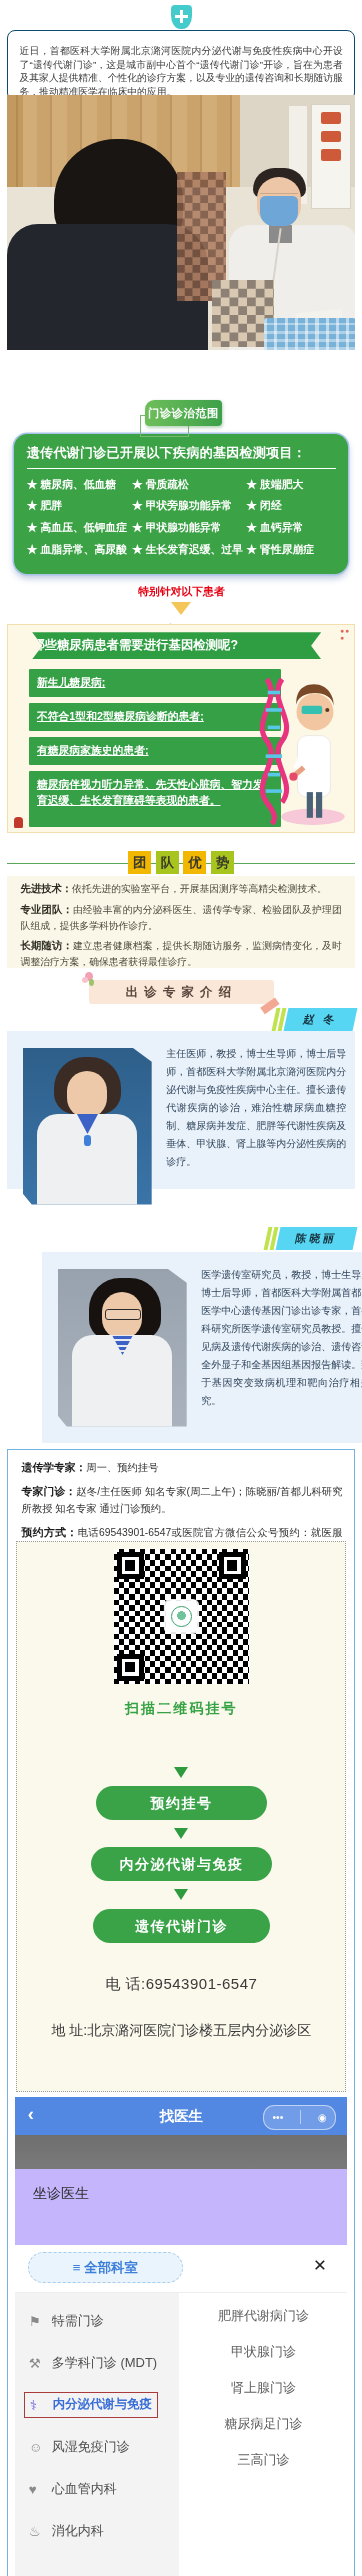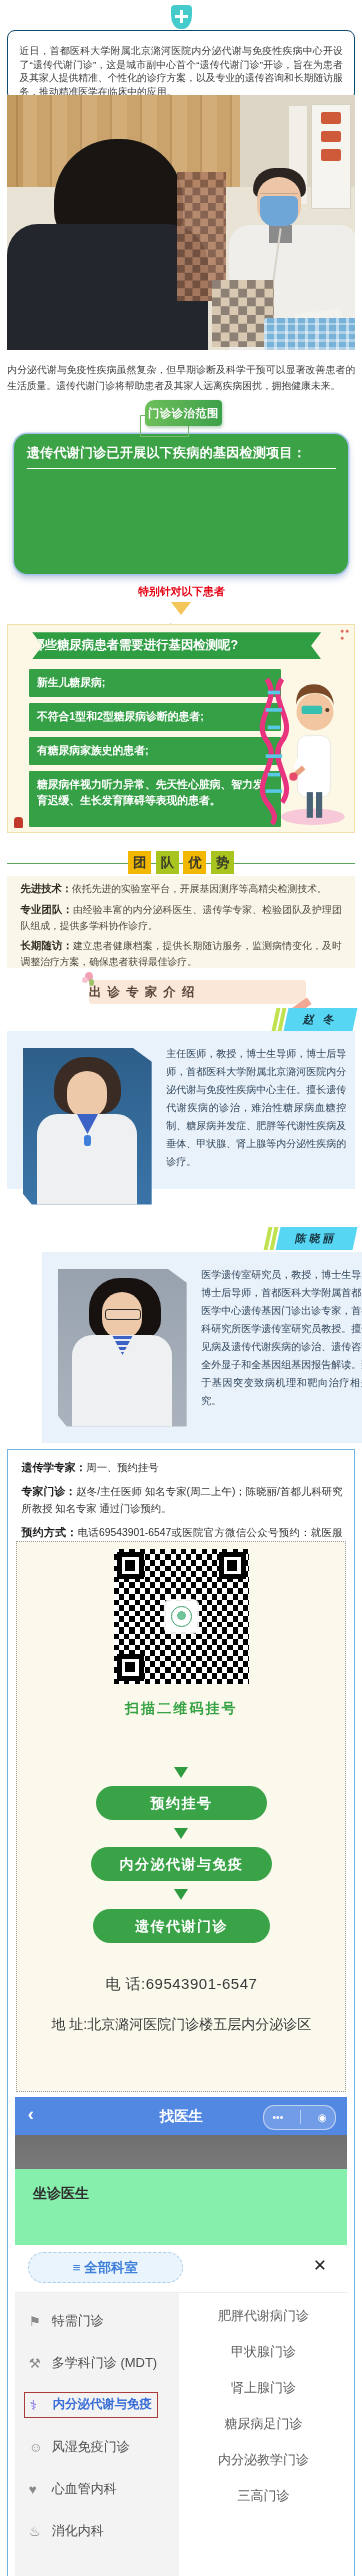--- a/index.html
+++ b/index.html
@@ -43,37 +43,37 @@
   #gene-box hr{border:none;border-top:1px solid #ffffff;margin:6.2px 0 8.2px 0;}
   #gene-grid{display:grid;grid-template-columns:34% 37% 29%;grid-auto-flow:column;grid-template-rows:repeat(4,1fr);height:87px;}
   .gene-item{color:#fff;font-size:10.8px;font-weight:bold;line-height:13.4px;}
   
   #special-note{top:585px;left:0;width:363px;text-align:center;color:#e60012;font-size:10.8px;font-weight:bold;}
   #tri-yellow{top:602px;left:171px;width:0;height:0;border-left:10.3px solid transparent;border-right:10.3px solid transparent;border-top:13.4px solid #f4c659;}
   #chev-blue{top:616px;left:172px;width:17.5px;height:17.5px;border-right:1.5px solid #a9c6e8;border-bottom:1.5px solid #a9c6e8;transform:rotate(45deg) scaleY(.7);}
   
   #dbox{top:624px;left:7.2px;width:348px;height:209px;background:#fdf8e6;border:1px solid #f3dfae;box-sizing:border-box;}
   #dbox-banner{position:absolute;left:24px;top:7.2px;width:289px;height:27px;background:#2f9e43;clip-path:polygon(0 0,100% 0,96.5% 50%,100% 100%,0 100%,3.5% 50%);color:#fff;font-size:12.4px;font-weight:bold;text-align:left;line-height:27px;}
-  .dpill{position:absolute;left:20.6px;width:252px;background:#36a047;border-radius:1px;color:#fff;font-size:10.8px;font-weight:bold;padding:6.2px 8.2px;box-sizing:border-box;line-height:15.5px;}
+  .dpill{position:absolute;left:20.6px;width:252px;background:#36a047;border-radius:1px;color:#fff;font-size:10.8px;font-weight:bold;padding:6.2px 8.2px;box-sizing:border-box;line-height:15.5px;text-decoration:underline;}
   #dpill0{top:44px;}  #dpill1{top:78px;}  #dpill2{top:112px;}  #dpill3{top:146px;height:56px;}
   #dna-art{position:absolute;left:238px;top:49px;width:101px;height:152px;}
   .paw{position:absolute;right:4.1px;top:2.1px;color:#e06a5a;font-size:6.7px;letter-spacing:1px;}
   .redfig{position:absolute;left:6.2px;bottom:4.1px;width:8.2px;height:11.3px;background:#c0392b;border-radius:3.6px 3.6px 1.5px 1.5px;}
   
   #team-hdr{top:851px;left:7.2px;width:348px;height:25px;}
   #team-hdr .line{position:absolute;left:0;top:12px;width:100%;height:0;border-top:1px solid #5aa65a;}
   #team-sq{position:absolute;left:0;top:0;width:100%;display:flex;justify-content:center;gap:4.6px;}
   .tsq{width:23px;height:23px;text-align:center;line-height:23px;font-size:13.4px;font-weight:bold;color:#3a3a2a;position:relative;z-index:1;}
   .tsq.gold{background:#f2b800;}  .tsq.lime{background:#a8c41e;}
   
   #team-box{top:876px;left:7.2px;width:348px;height:92px;background:#faf7e9;box-sizing:border-box;padding:5.2px 13.4px 0 13.4px;}
   .tline{font-size:9.8px;line-height:16px;color:#4a4a3a;text-align:justify;margin-bottom:4.6px;}
   .tline b{color:#2e2e20;font-size:10.3px;}
   
-  #exp-hdr{top:980px;left:89px;width:217px;height:24px;background:#fbe7d8;border-radius:3.1px;text-align:left;line-height:24px;font-size:12.4px;color:#5a463c;letter-spacing:6.2px;font-weight:bold;}
+  #exp-hdr{top:980px;left:89px;width:185px;height:24px;background:#fbe7d8;border-radius:3.1px;text-align:center;line-height:24px;font-size:12.4px;color:#5a463c;letter-spacing:6.2px;font-weight:bold;}
   #exp-hdr .accent{position:absolute;right:-4.1px;bottom:-6.2px;width:17.5px;height:8.2px;background:#f2a893;transform:rotate(-35deg);}
   #exp-hdr .flower{position:absolute;left:-8.2px;top:-8.2px;width:15.5px;height:17.5px;}
   #exp-hdr .flower i{position:absolute;border-radius:50%;}
   #exp-hdr .flower i:nth-child(1){left:4.1px;top:0;width:8.2px;height:9.3px;background:#f2a0b4;}
   #exp-hdr .flower i:nth-child(2){left:1px;top:5.2px;width:6.2px;height:6.2px;background:#f7c3cf;}
   #exp-hdr .flower i:nth-child(3){left:8.2px;top:7.2px;width:5.2px;height:7.2px;background:#9dc46a;}
   
   .tag{position:absolute;height:23px;}
   #tag1{top:1008px;right:8.2px;}  #tag2{top:1227px;right:8.2px;}
   .tag .plate{position:relative;display:inline-block;background:#57d6f3;transform:skewX(-12deg);padding:0 17.5px;height:23px;line-height:23px;font-size:10.8px;font-weight:bold;color:#17333f;letter-spacing:3.1px;}
@@ -108,31 +108,31 @@
   #qr .f1{left:3.1px;top:3.1px;} #qr .f2{right:3.1px;top:3.1px;} #qr .f3{left:3.1px;bottom:3.1px;}
   #qr .logo{position:absolute;left:52px;top:52px;width:31px;height:31px;background:#fff;border-radius:4.1px;box-shadow:0 0 0 2.1px rgba(255,255,255,.9);}
   #qr .logo i{position:absolute;left:5.2px;top:5.2px;width:20.6px;height:20.6px;border:1.5px solid #3aa06a;border-radius:50%;box-sizing:border-box;background:radial-gradient(circle at 50% 45%,#6fc49a 0 30%,#fff 32%);}
   #qr-caption{margin-top:15.5px;color:#35a344;font-size:14px;font-weight:bold;letter-spacing:2.1px;}
   
   #flow{margin-top:49px;}
   .fpill{margin:0 auto;background:#3aa348;color:#fff;font-size:14px;font-weight:bold;border-radius:20.6px;height:34px;line-height:34px;letter-spacing:1.5px;}
   .fp0,.fp1{width:171px;} .fp2{width:181px;} .fp3{width:177px;}
   .ftri{width:0;height:0;margin:8.2px auto;border-left:7.7px solid transparent;border-right:7.7px solid transparent;border-top:11.3px solid #2e9b3e;}
   #flow-phone{margin-top:32px;font-size:15px;color:#3a3a3a;letter-spacing:0.5px;}
-  #flow-addr{margin-top:22px;font-size:14px;color:#3a3a3a;}
+  #flow-addr{margin-top:28px;font-size:14px;color:#3a3a3a;}
   
   #app{position:absolute;left:7.2px;top:647px;width:332px;height:678px;overflow:hidden;}
   #app-header{height:38px;background:#5287e2;position:relative;color:#fff;}
   #app-back{position:absolute;left:12.4px;top:6.2px;font-size:18.5px;font-weight:bold;color:#fff;}
   #app-title{text-align:center;line-height:38px;font-size:14.4px;font-weight:bold;}
   #app-capsule{position:absolute;right:11.3px;top:7.7px;width:71px;height:23px;border:0.5px solid rgba(255,255,255,.55);background:rgba(255,255,255,.18);border-radius:11.3px;display:flex;align-items:center;justify-content:space-around;font-size:10.3px;}
   #app-capsule .div{width:0.5px;height:13.4px;background:rgba(255,255,255,.5);}
   #app-dropdown{height:36px;background:#a8a8a8;text-align:center;line-height:36px;font-size:13.4px;color:#222;}
   #app-dim1{height:34px;background:linear-gradient(180deg,#6f6f6f,#7a7a7a);}
-  #app-dim2{height:76px;background:#86efac;color:#2f2f2f;font-size:14px;padding:15.5px 0 0 17.5px;box-sizing:border-box;font-weight:bold;}
+  #app-dim2{height:76px;background:#c4b5fd;color:#2f2f2f;font-size:14px;padding:15.5px 0 0 17.5px;box-sizing:border-box;}
   #panel{position:relative;height:494px;background:#fff;border-radius:11.3px 11.3px 0 0;margin-top:0;}
   #panel-head{position:relative;height:47px;}
   #panel-pill{position:absolute;left:12.4px;top:7.2px;width:155px;height:31px;background:#eaf4fd;border:1px dashed #a8cdea;border-radius:16.5px;box-sizing:border-box;text-align:center;line-height:29px;font-size:13.4px;color:#3d7fd9;font-weight:bold;}
   #panel-close{position:absolute;right:20.6px;top:11.3px;font-size:16.5px;color:#222;}
   #panel-cols{display:flex;height:430px;border-top:0.5px solid #eee;}
   #side{width:164px;background:#f3f3f3;padding-top:7.2px;box-sizing:border-box;}
   .sitem{height:42px;display:flex;align-items:center;padding-left:13.4px;}
   .sitem .ic{width:23px;font-size:13.4px;color:#8a8a8a;flex:0 0 23px;}
   .sitem .lb{font-size:13px;color:#4f4f4f;line-height:15.5px;}
   .sitem.active{padding-left:8.2px;}
@@ -171,28 +171,41 @@
     <div class="doc-glass"></div>
     <div class="doc-mask"></div>
     <div class="pat-hair"></div>
     <div class="pat-body"></div>
     <div class="mosaic"></div>
     <div class="mosaic2"></div>
     <div class="paper"></div>
     <div class="basket"></div>
   </div>
 
-  <div id="lead" class="abs">内分泌代谢与免疫性疾病虽然复杂，但早期诊断及科学干预可以显著改善患者的生活质量。遗传代谢门诊将帮助患者及其家人远离疾病困扰，拥抱健康未来。</div>
 
   <div id="scope-outline" class="abs"></div>
   <div id="scope-btn" class="abs">门诊诊治范围</div>
 
   <div id="gene-box" class="abs">
     <div id="gene-title">遗传代谢门诊已开展以下疾病的基因检测项目：</div>
     <hr>
+    <div id="gene-grid">
+      <div class="gene-item">★ 糖尿病、低血糖</div>
+      <div class="gene-item">★ 肥胖</div>
+      <div class="gene-item">★ 高血压、低钾血症</div>
+      <div class="gene-item">★ 血脂异常、高尿酸</div>
+      <div class="gene-item">★ 骨质疏松</div>
+      <div class="gene-item">★ 甲状旁腺功能异常</div>
+      <div class="gene-item">★ 甲状腺功能异常</div>
+      <div class="gene-item">★ 生长发育迟缓、过早</div>
+      <div class="gene-item">★ 肢端肥大</div>
+      <div class="gene-item">★ 闭经</div>
+      <div class="gene-item">★ 血钙异常</div>
+      <div class="gene-item">★ 肾性尿崩症</div>
+    </div>
   </div>
 
   <div id="special-note" class="abs">特别针对以下患者</div>
   <div id="tri-yellow" class="abs"></div>
   <div id="chev-blue" class="abs"></div>
 
   <div id="dbox" class="abs">
     <div class="paw">●●<br>●</div>
     <div id="dbox-banner">哪些糖尿病患者需要进行基因检测呢?</div>
     <div id="dpill0" class="dpill">新生儿糖尿病;</div>
@@ -364,23 +377,20 @@
             <div class="ditem">
                 <span>甲状腺门诊</span>
               </div>
             <div class="ditem">
                 <span>肾上腺门诊</span>
               </div>
             <div class="ditem">
                 <span>糖尿病足门诊</span>
               </div>
             <div class="ditem">
-                <span>内分泌教学门诊</span>
-              </div>
-            <div class="ditem">
                 <span>三高门诊</span>
               </div>
 
           </div>
         </div>
 
       </div>
     </div>
 
   </div>

